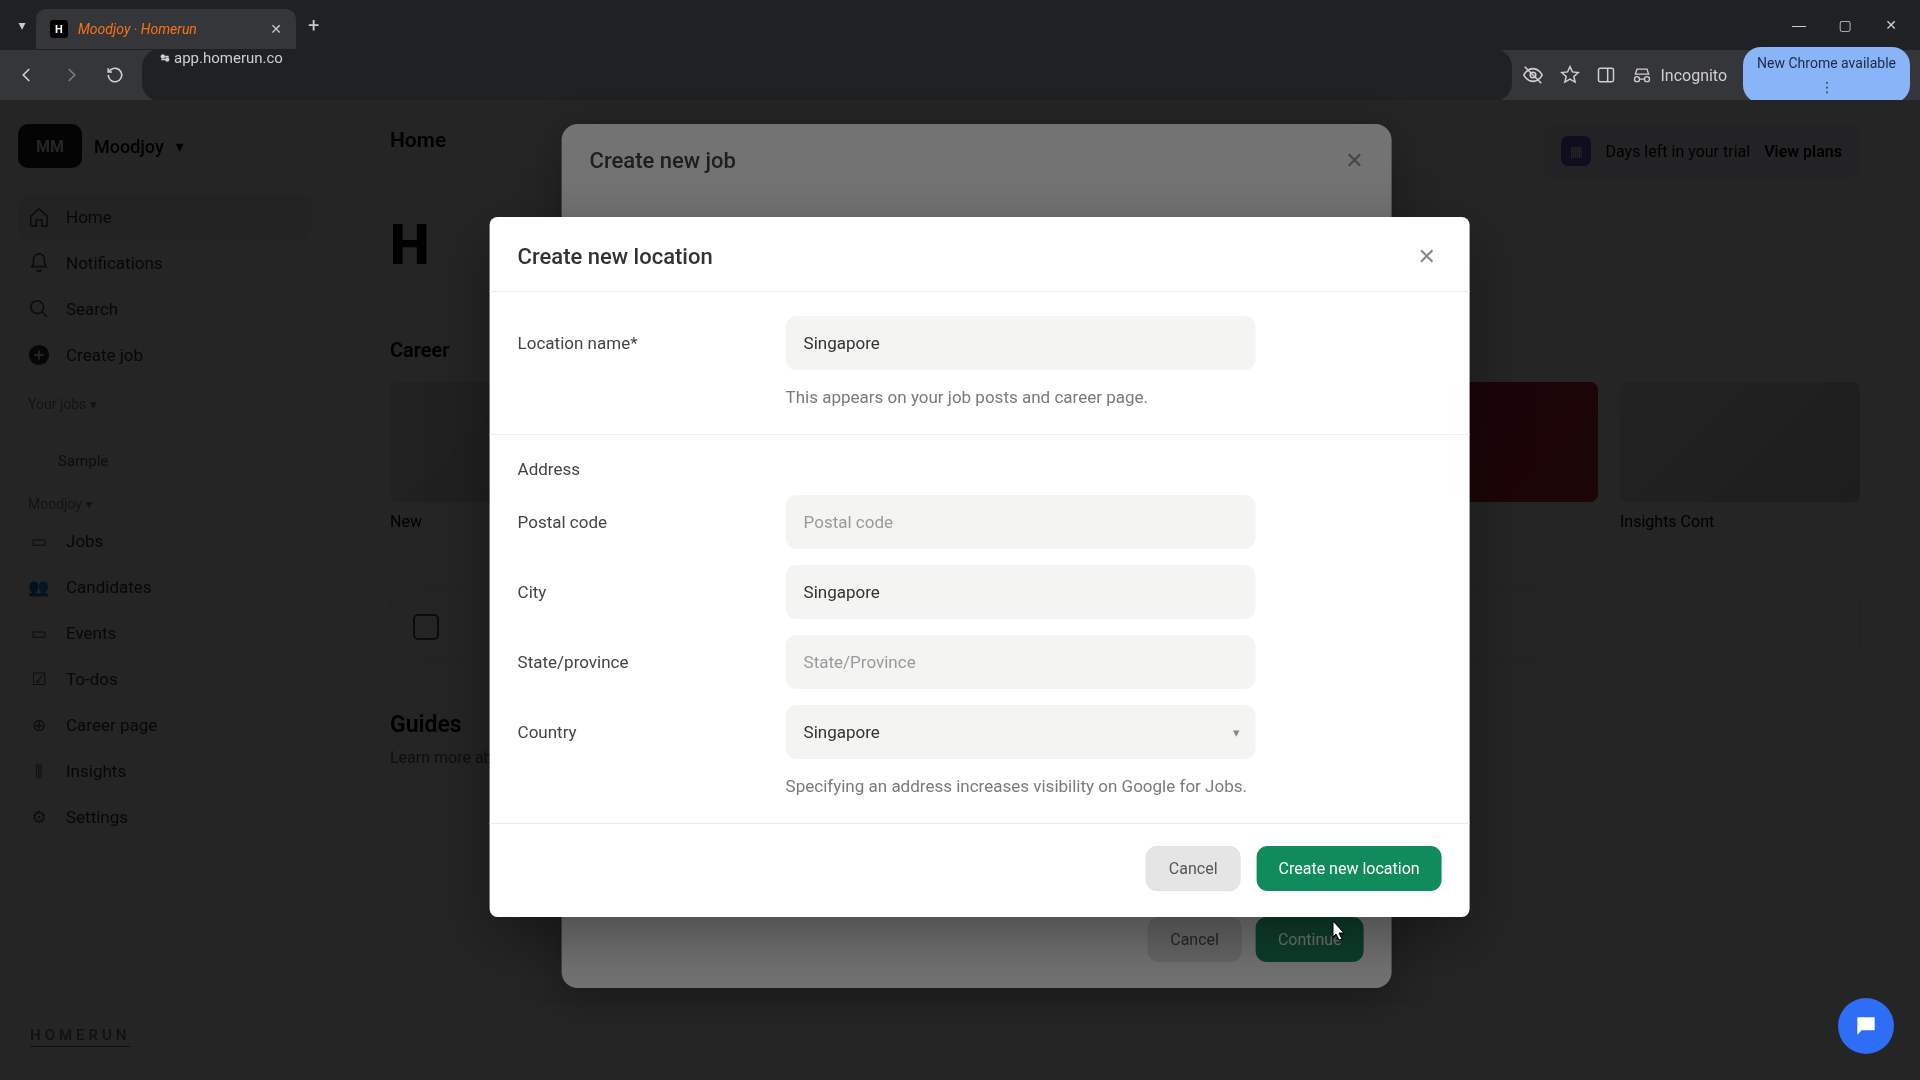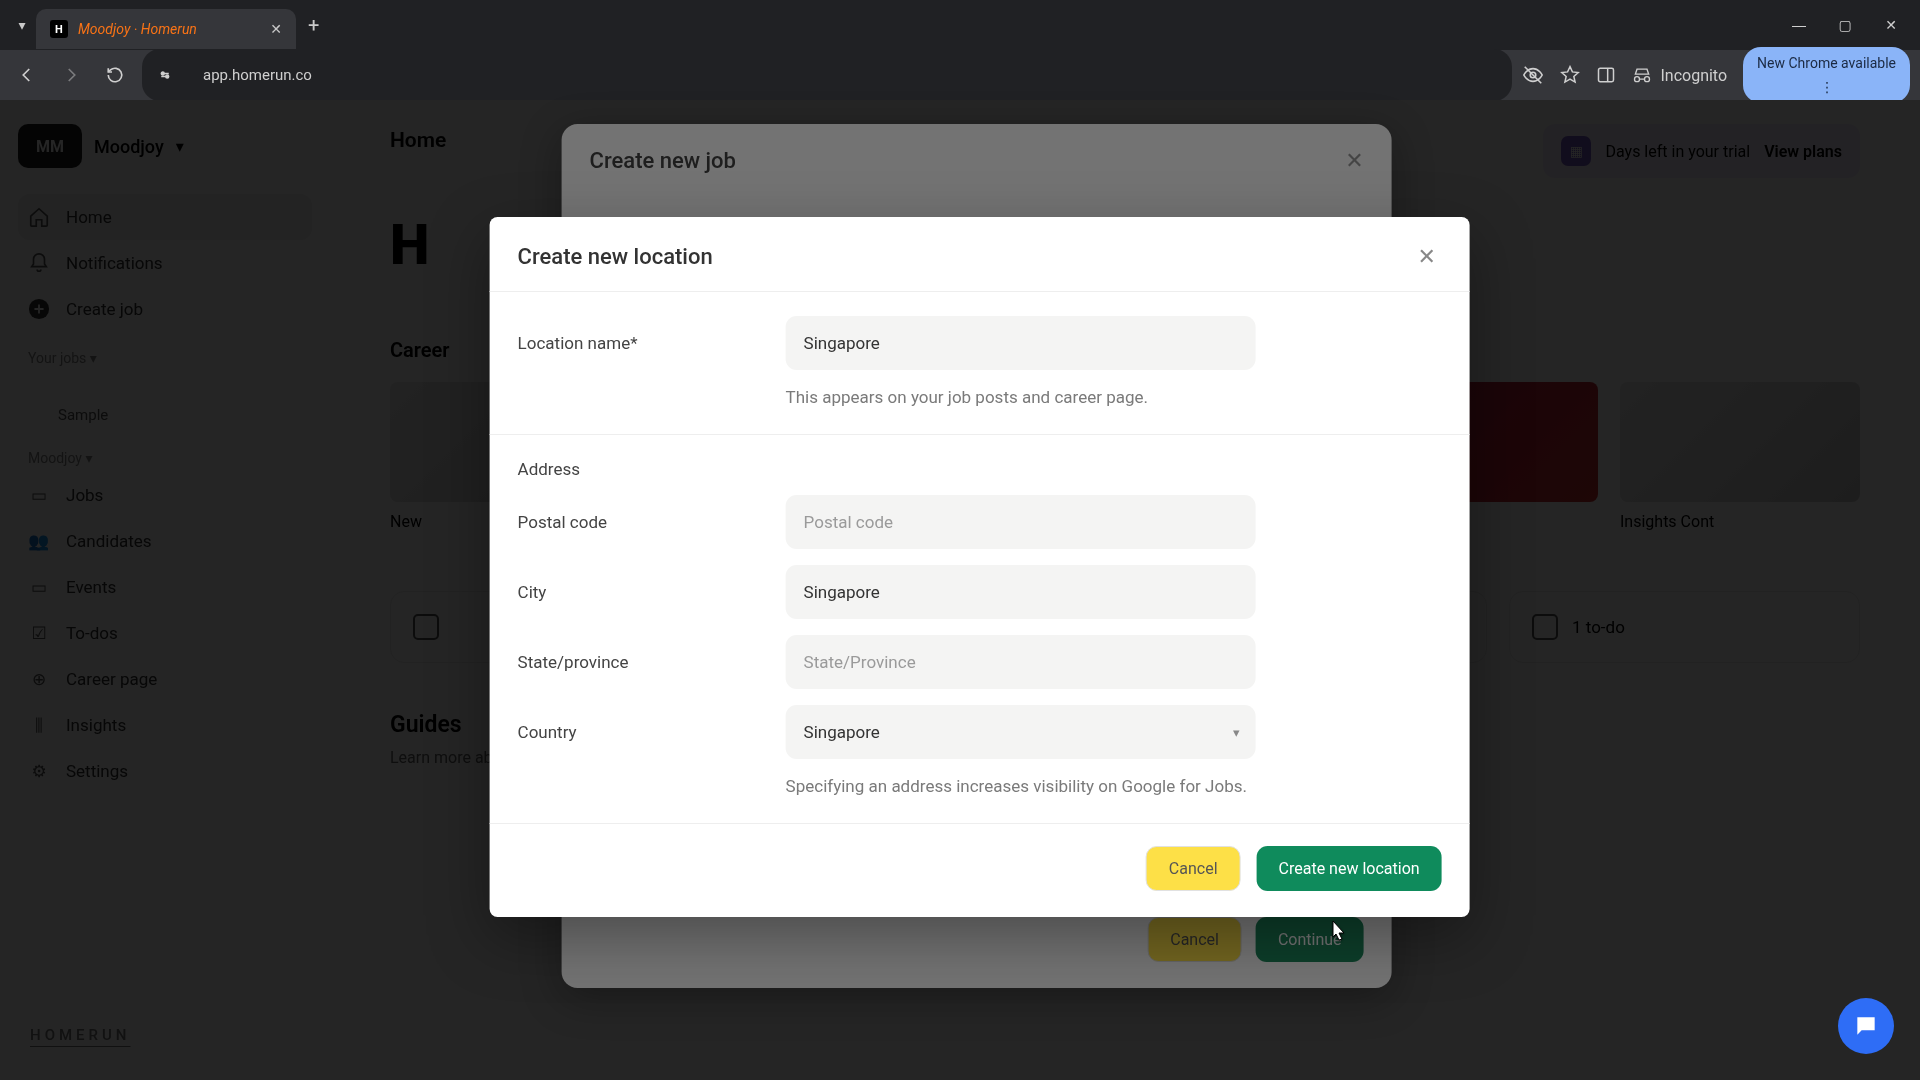--- a/index.html
+++ b/index.html
@@ -12,21 +12,21 @@
   .tab .favicon { width: 18px; height: 18px; background: #000; border-radius: 3px; display: flex; align-items: center; justify-content: center; color: #fff; font-size: 11px; font-weight: 700; }
   .tab .title { color: #f97316; font-size: 14px; flex: 1; font-style: italic; }
   .tab .close { color: #c9c9c9; font-size: 14px; }
   .new-tab { color: #c9c9c9; font-size: 20px; padding: 0 12px; }
   .window-controls { margin-left: auto; display: flex; gap: 28px; color: #cfcfcf; font-size: 14px; padding-right: 12px; }
   .window-controls span { width: 18px; text-align: center; font-family: "Segoe UI Symbol", sans-serif; }
 
   .addr-bar { height: 50px; background: #35363a; display: flex; align-items: center; padding: 0 10px; gap: 10px; }
   .nav-btn { width: 34px; height: 34px; display: flex; align-items: center; justify-content: center; color: #cfcfcf; border-radius: 50%; }
   .nav-btn.disabled { opacity: .45; }
-  .url-box { flex: 1; height: 52px; background: #202124; border-radius: 18px; display: flex; align-items: center; padding: 0 14px; gap: 29px; color: #cfcfcf; font-size: 15px; }
+  .url-box { flex: 1; height: 52px; background: #202124; border-radius: 18px; display: flex; align-items: flex-start; padding: 0 14px; gap: 0; color: #cfcfcf; font-size: 15px; }
   .url-box .lock { font-size: 14px; }
   .right-icons { display: flex; align-items: center; gap: 16px; color: #cfcfcf; }
   .incog { display: flex; align-items: center; gap: 8px; font-size: 16px; }
   .chrome-update { background: #8ab4f8; color: #1b2a43; border-radius: 18px; padding: 8px 14px; font-size: 14px; display: flex; align-items: center; gap: 8px; flex-direction: column; }
   .chrome-update .dots { letter-spacing: -1px; }
 
   
   .app { position: relative; width: 100%; height: calc(1080px - 100px); background: #fff; }
   .dim-overlay { position: absolute; inset: 0; background: rgba(0,0,0,0.68); z-index: 5; }
 
@@ -58,21 +58,21 @@
   .stat-card { flex: 1; border: 1px solid #eee; border-radius: 14px; padding: 22px; display: flex; align-items: center; gap: 14px; font-size: 17px; }
   .stat-card .ic { width: 26px; height: 26px; border: 2px solid #555; border-radius: 5px; }
   .guides-h { font-size: 23px; font-weight: 600; margin-top: 48px; }
   .guides-sub { color: #666; margin-top: 10px; }
 
   
   .modal-back { position: absolute; z-index: 10; top: 24px; left: 50%; transform: translateX(-48%); width: 830px; background: #fff; border-radius: 16px; box-shadow: 0 10px 40px rgba(0,0,0,.3); }
   .modal-back .hdr { padding: 24px 28px; font-size: 22px; font-weight: 500; display: flex; justify-content: space-between; color: #444; }
   .modal-back .ftr { padding: 20px 28px 26px; display: flex; justify-content: flex-end; gap: 14px; margin-top: 700px; }
   .btn { border-radius: 11px; padding: 12px 22px; font-size: 16px; border: none; cursor: pointer; }
-  .btn-ghost { background: #fde047; color: #555; border: 1px solid #e1e1e1; }
+  .btn-ghost { background: #e5e5e5; color: #555; border: 1px solid #e1e1e1; }
   .btn-green { background: #1d8a5e; color: #fff; }
   .btn-green-solid { background: #0f8b5c; color: #fff; }
 
   .dim-overlay2 { position: absolute; inset: 0; background: rgba(0,0,0,0.55); z-index: 15; }
 
   
   .modal-front { position: absolute; z-index: 20; top: 77px; left: 50%; transform: translateX(-48%); width: 980px; background: #fff; border-radius: 8px; box-shadow: 0 20px 60px rgba(0,0,0,.35); margin-top: 40px; }
   .modal-front .hdr { padding: 24px 28px 20px; display: flex; justify-content: space-between; align-items: center; border-bottom: 1px solid #eee; }
   .modal-front .hdr h2 { font-size: 22px; font-weight: 500; color: #333; }
   .modal-front .close { color: #888; font-size: 22px; cursor: pointer; width: 30px; height: 30px; display: flex; align-items: center; justify-content: center; }
@@ -193,20 +193,29 @@
     <div class="side-item">
       <span class="ic">
           <svg width="22" height="22" viewBox="0 0 24 24" fill="none" stroke="#555" stroke-width="1.8">
             <path d="M6 8a6 6 0 1112 0v5l2 3H4l2-3V8zM10 19a2 2 0 004 0"></path>
           </svg>
         </span>
       <span>Notifications</span>
     </div>
     <div class="side-item">
       <span class="ic">
+          <svg width="22" height="22" viewBox="0 0 24 24" fill="none" stroke="#555" stroke-width="1.8">
+            <circle cx="10" cy="10" r="7"></circle>
+            <path d="M21 21l-6-6"></path>
+          </svg>
+        </span>
+      <span>Search</span>
+    </div>
+    <div class="side-item">
+      <span class="ic">
           <svg width="22" height="22" viewBox="0 0 24 24" fill="#333">
             <circle cx="12" cy="12" r="11"></circle>
             <path d="M12 7v10M7 12h10" stroke="#fff" stroke-width="2"></path>
           </svg>
         </span>
       <span>Create job</span>
     </div>
 
     <div class="side-section"><span>Your jobs</span> ▾</div>
     <div class="side-sub">Sample</div>
@@ -274,24 +283,20 @@
           <span></span>
         </div>
       <div class="stat-card">
           <span class="ic"></span>
           <span></span>
         </div>
       <div class="stat-card">
           <span class="ic"></span>
           <span></span>
         </div>
-      <div class="stat-card">
-          <span class="ic"></span>
-          <span>1 to-do</span>
-        </div>
     </div>
     <div class="guides-h">Guides</div>
     <div class="guides-sub">Learn more about hiring mindfully by reading our guides</div>
   </div>
 
   <div class="dim-overlay"></div>
 
   <div class="modal-back">
     <div class="hdr">
       <span>Create new job</span>

